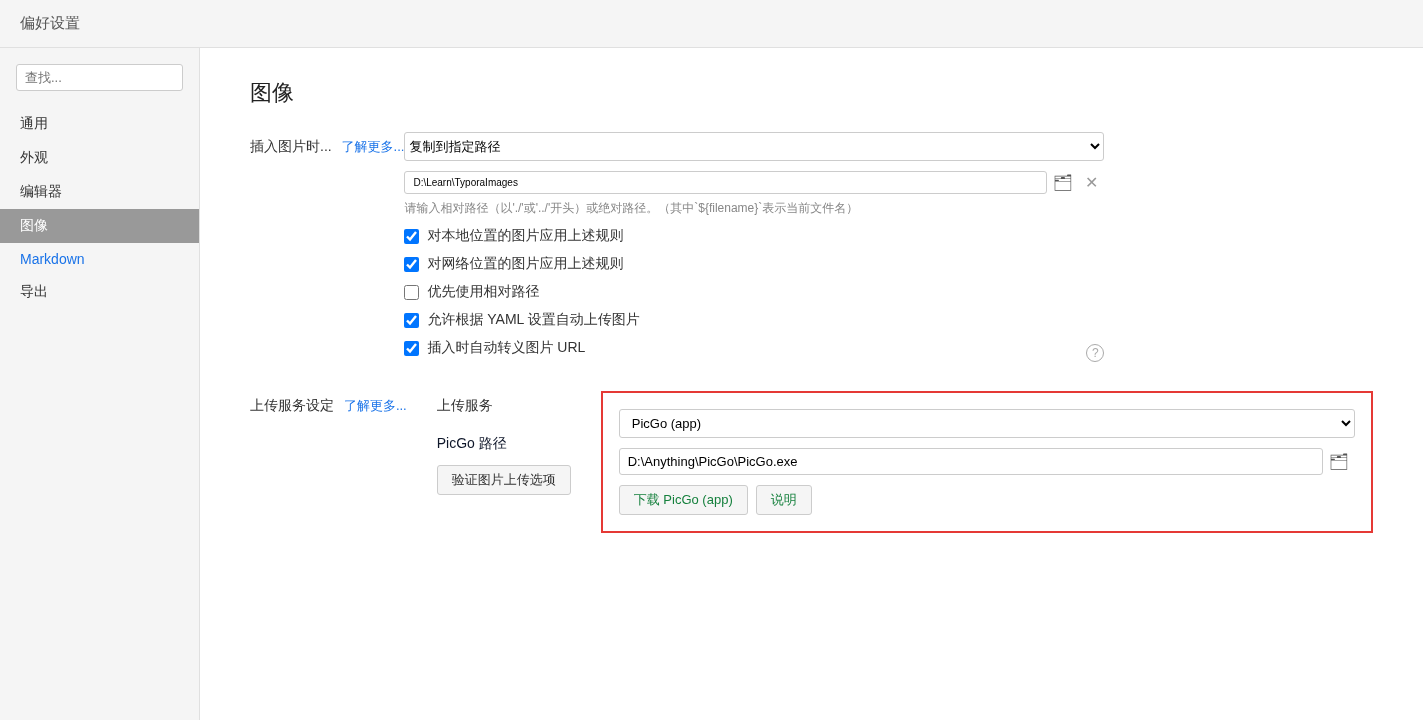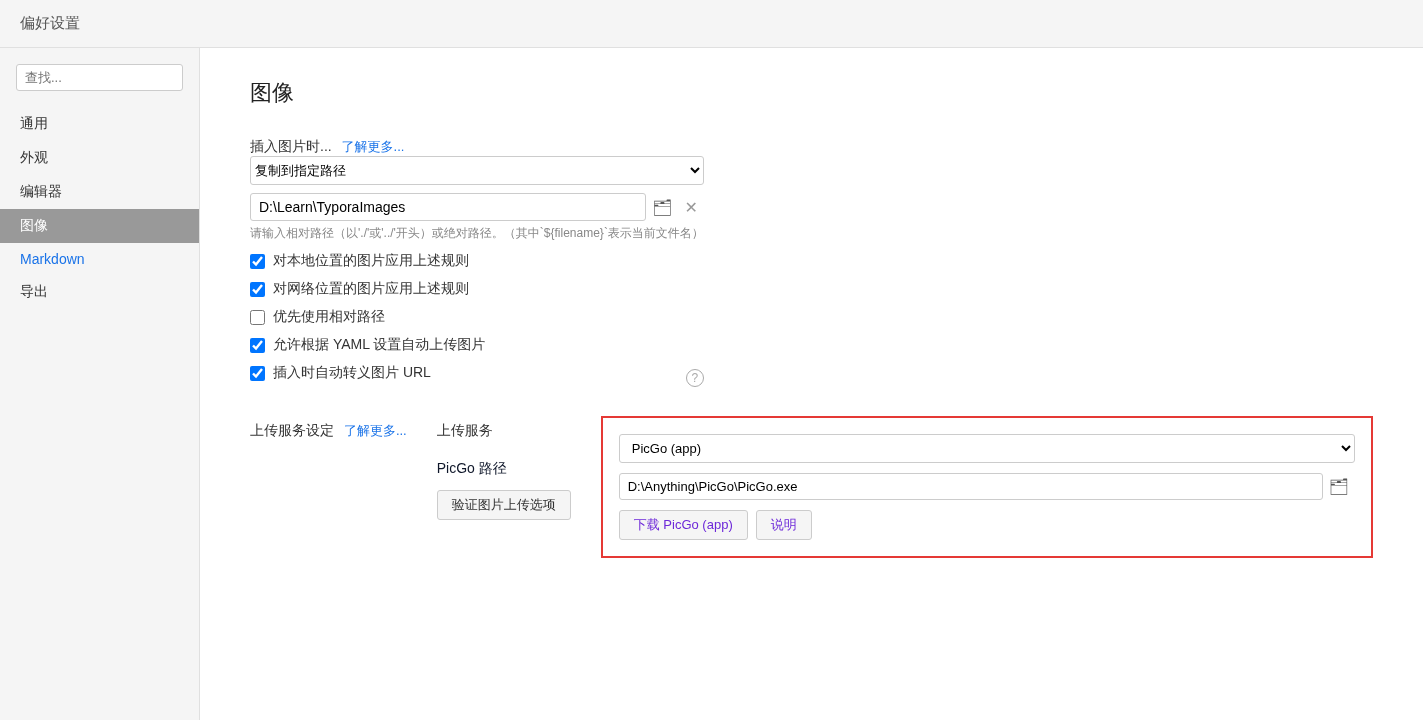--- a/index.html
+++ b/index.html
@@ -65,21 +65,20 @@
     .section-title {
       font-size: 22px;
       font-weight: normal;
       margin-bottom: 24px;
       color: #222;
     }
     .form-group {
       display: flex;
       align-items: flex-start;
       margin-bottom: 18px;
-      flex-direction: column;
     }
     .form-label {
       min-width: 120px;
       padding-top: 6px;
       color: #333;
       font-size: 14px;
       flex-shrink: 0;
     }
     .form-label a {
       color: #1a73e8;
@@ -110,21 +109,21 @@
     .path-row {
       display: flex;
       align-items: center;
       margin-bottom: 4px;
     }
     .path-input {
       flex: 1;
       padding: 5px 8px;
       border: 1px solid #ccc;
       border-radius: 3px;
-      font-size: 14px;
+      font-size: 10px;
       outline: none;
     }
     .icon-btn {
       background: none;
       border: none;
       cursor: pointer;
       padding: 4px 6px;
       font-size: 16px;
       color: #555;
     }
@@ -232,21 +231,21 @@
       gap: 8px;
       margin-top: 6px;
     }
     .picgo-btn {
       padding: 5px 14px;
       border: 1px solid #ccc;
       border-radius: 3px;
       background: #f5f5f5;
       cursor: pointer;
       font-size: 13px;
-      color: #6d28d9;
+      color: #15803d;
     }
     .help-icon {
       color: #aaa;
       font-size: 16px;
       margin-left: auto;
       cursor: pointer;
     }
     .inline-row {
       display: flex;
       align-items: center;

